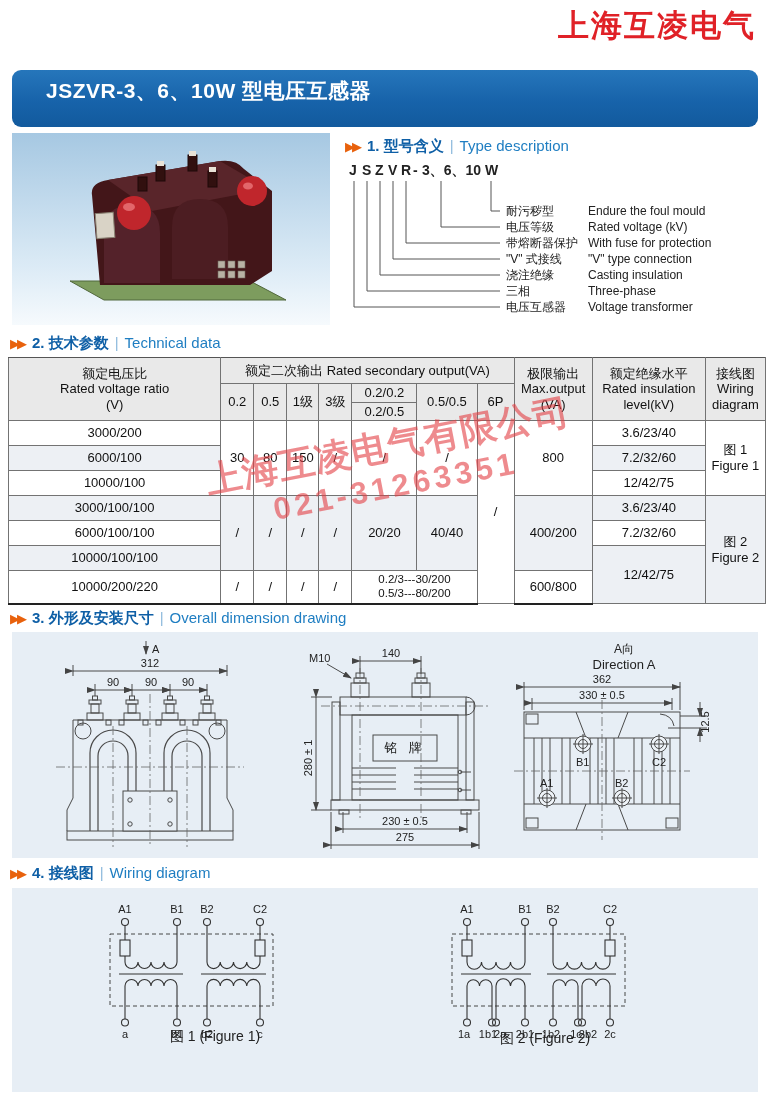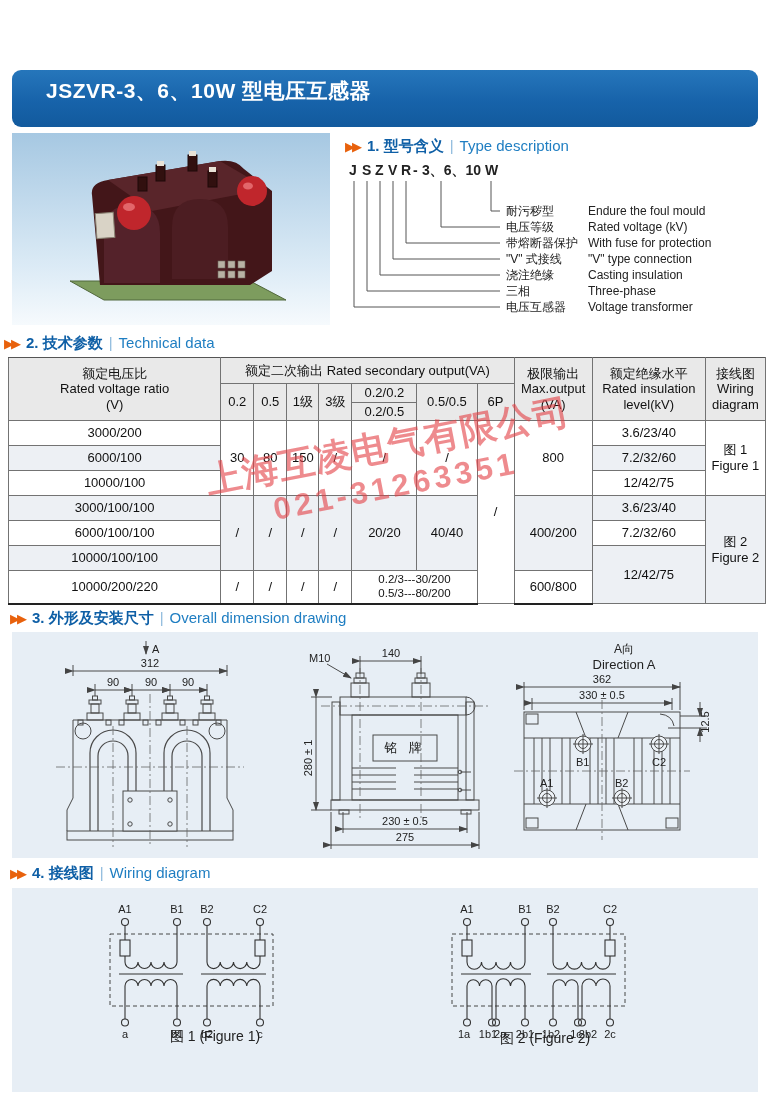--- a/index.html
+++ b/index.html
@@ -51,20 +51,21 @@
   
   svg { position:absolute; overflow:visible; }
   svg text { font-family:"Liberation Sans", sans-serif; fill:#222; }
   .dim { font-size:11px; } .lbl { font-size:11px; }
   .cap { position:absolute; font-size:14px; color:#222; text-align:center; width:200px; }
 </style>
 </head>
 <body>
 
 <div class="logo">
+  <div class="brand">上海互凌电气</div>
 </div>
 
 <div class="titlebar">
   <div class="t-zh">JSZVR-3、6、10W 型电压互感器</div>
 </div>
 
 <div class="panel" style="left:12px;top:133px;width:318px;height:192px;">
   <svg style="left:0;top:0" width="318" height="192" viewBox="0 0 318 192">
     <defs>
       <linearGradient id="sky" x1="0" y1="0" x2="0" y2="1">
@@ -143,21 +144,21 @@
       <text x="243" y="108">"V" type connection</text>
     <text x="161" y="124">浇注绝缘</text>
       <text x="243" y="124">Casting insulation</text>
     <text x="161" y="140">三相</text>
       <text x="243" y="140">Three-phase</text>
     <text x="161" y="156">电压互感器</text>
       <text x="243" y="156">Voltage transformer</text>
   </g>
 </svg>
 
-<div class="sec-head" style="left:4px;top:334px;">
+<div class="sec-head" style="left:10px;top:334px;">
   <span class="arrows">▶▶</span><span class="num-zh"><span>2.</span> <span>技术参数</span></span><span class="sep">|</span><span class="en">Technical data</span>
 </div>
 
 <table class="tech">
   <colgroup>
     <col style="width:212px">
       <col style="width:33px">
       <col style="width:33px">
       <col style="width:32px">
     <col style="width:33px">

